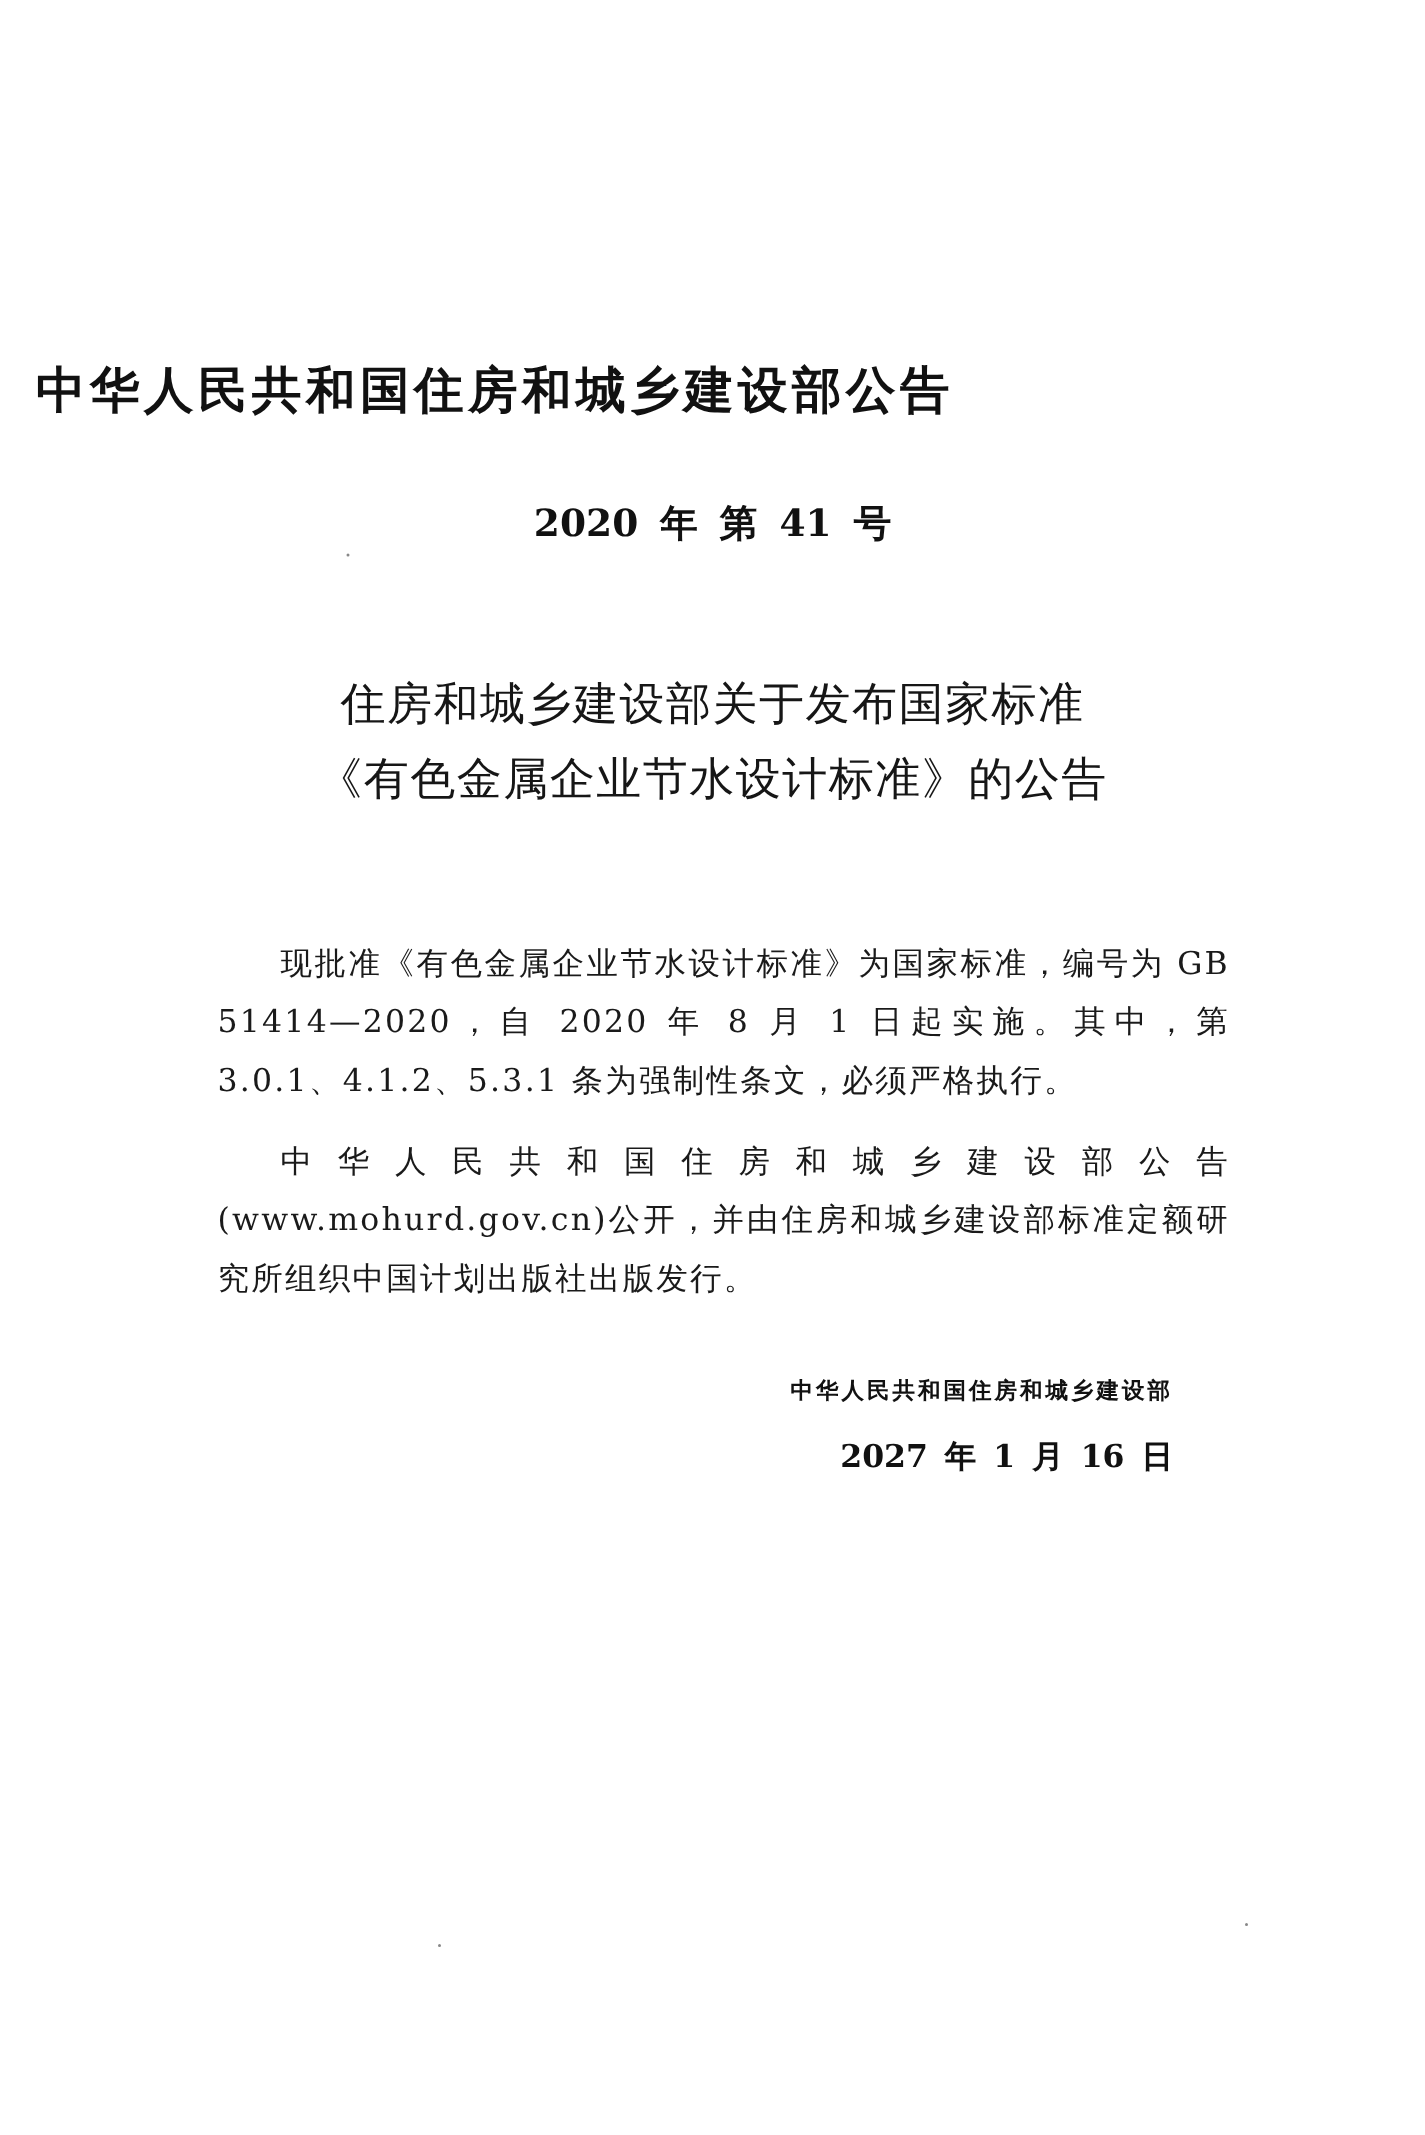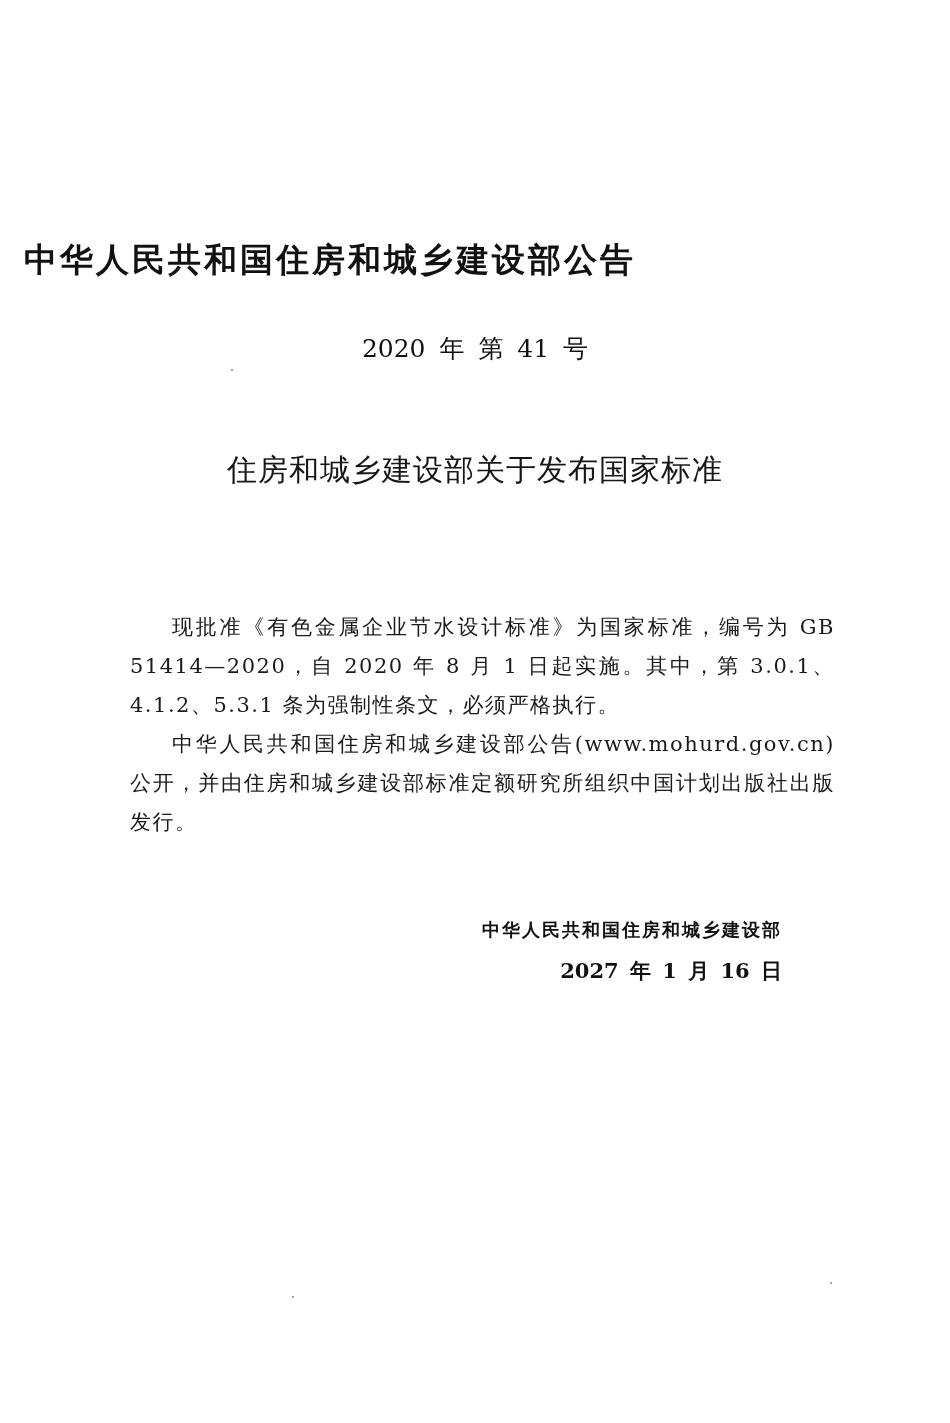--- a/index.html
+++ b/index.html
@@ -5,52 +5,53 @@
     html, body { margin: 0; padding: 0; background: #ffffff; }
     body { width: 950px; height: 1423px; position: relative; overflow: hidden; color: #1a1a1a; }
     .page { position: absolute; left: 0; top: 0; width: 950px; height: 1423px; }
     .title {
       position: absolute; left: 0; width: 950px; top: 238px;
       text-align: left; font-family: "DejaVu Sans", sans-serif; font-weight: bold;
       font-size: 33px; letter-spacing: 3px; color: #111; padding-left: 24px;
     }
     .number {
       position: absolute; left: 0; width: 950px; top: 332px;
-      text-align: center; font-family: "DejaVu Serif", serif; font-weight: normal;
+      text-align: center; font-family: "DejaVu Serif", serif; font-weight: bold;
       font-size: 25px; color: #111; word-spacing: 6px;
     }
     .subtitle {
       position: absolute; left: 0; width: 950px; top: 445px;
       text-align: center; font-family: "DejaVu Serif", serif;
       font-size: 30px; line-height: 50px; color: #161616; letter-spacing: 1px;
     }
     .body-text {
       position: absolute; left: 130px; width: 705px; top: 608px;
       font-family: "DejaVu Serif", serif; font-size: 21px; line-height: 39px; color: #1a1a1a;
       letter-spacing: 1.5px; text-align: justify;
     }
-    .body-text p { margin: 0; text-indent: 2em; }
+    .body-text p { margin: 15px; text-indent: 2em; }
     .sign-org {
       position: absolute; right: 168px; top: 918px;
-      font-family: Liberation Mono, monospace; font-weight: bold; font-size: 18px; color: #111; letter-spacing: 2px;
+      font-family: Liberation Mono, monospace; font-weight: bold; font-size: 15px; color: #111; letter-spacing: 2px;
     }
     .sign-date {
       position: absolute; right: 168px; top: 957px;
       font-family: "DejaVu Serif", serif; font-weight: bold; font-size: 21px; color: #111; word-spacing: 4px;
     }
     .speck { position: absolute; width: 2px; height: 2px; background: #888; border-radius: 1px; }
   </style>
 </head>
 <body>
 
 <div class="page">
   <div class="title">中华人民共和国住房和城乡建设部公告</div>
   <div class="number">2020 年   第 41 号</div>
   <div class="subtitle">
     <div>住房和城乡建设部关于发布国家标准</div>
+    <div>《有色金属企业节水设计标准》的公告</div>
   </div>
   <div class="body-text">
     <p>现批准《有色金属企业节水设计标准》为国家标准，编号为 GB 51414—2020，自 2020 年 8 月 1 日起实施。其中，第 3.0.1、4.1.2、5.3.1 条为强制性条文，必须严格执行。</p>
     <p>中华人民共和国住房和城乡建设部公告(www.mohurd.gov.cn)公开，并由住房和城乡建设部标准定额研究所组织中国计划出版社出版发行。</p>
   </div>
   <div class="sign-org">中华人民共和国住房和城乡建设部</div>
   <div class="sign-date">2027 年 1 月 16 日</div>
 
   <div class="speck" style="left:231px;top:369px;"></div>
   <div class="speck" style="left:292px;top:1296px;"></div>

